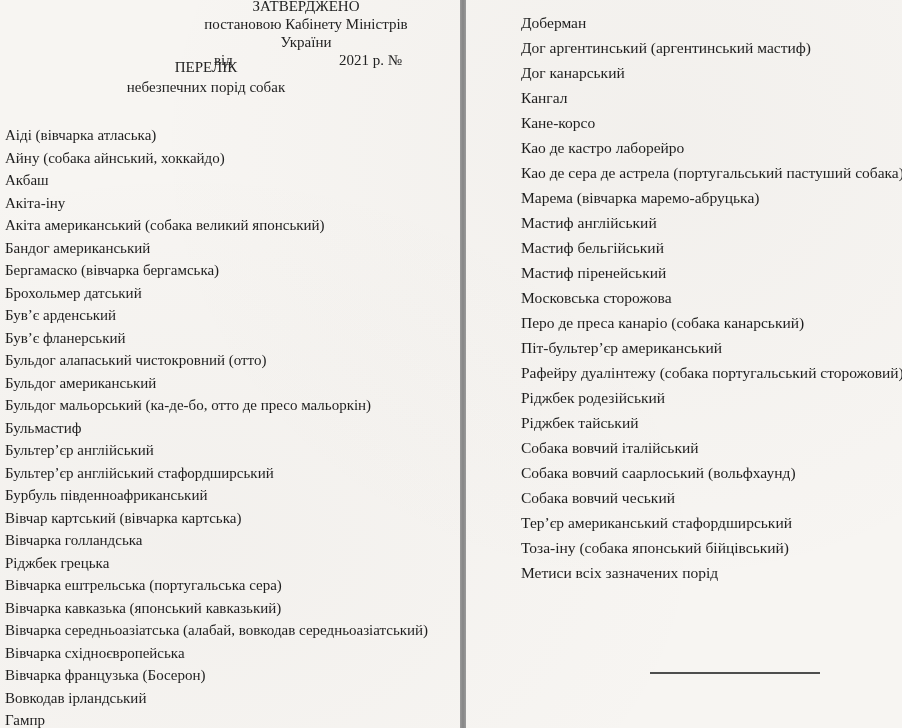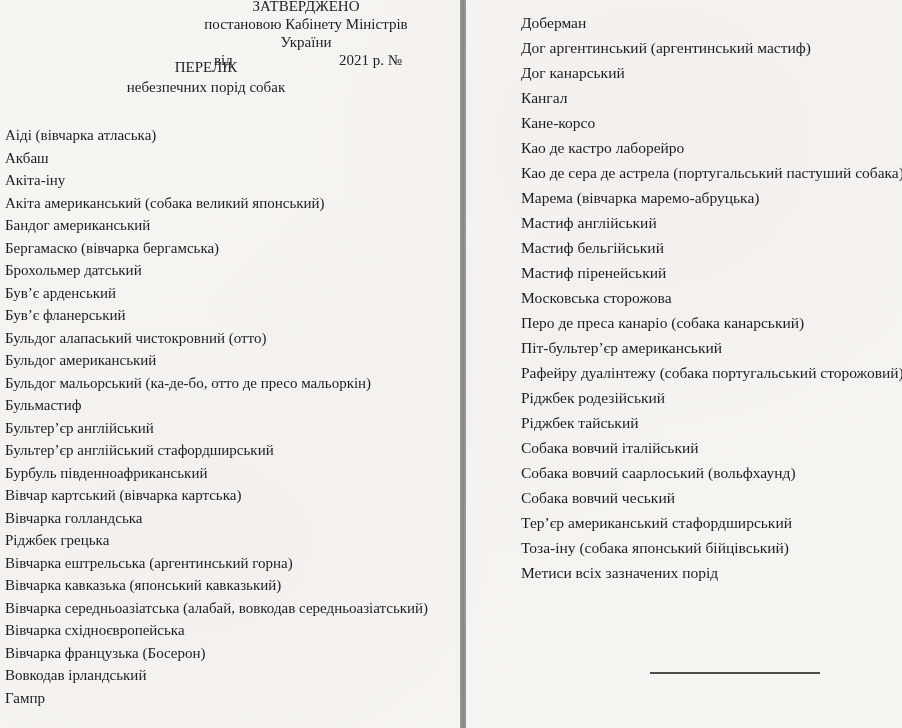--- a/index.html
+++ b/index.html
@@ -83,39 +83,40 @@
       </div>
     </div>
 
     <div class="doc-title-block">
       <div>ПЕРЕЛІК</div>
       <div>небезпечних порід собак</div>
     </div>
 
     <div class="breed-list left">
         <div class="list-item">Аіді (вівчарка атласька)</div>
+        <div class="list-item">Айну (собака айнський, хоккайдо)</div>
         <div class="list-item">Акбаш</div>
         <div class="list-item">Акіта-іну</div>
         <div class="list-item">Акіта американський (собака великий японський)</div>
         <div class="list-item">Бандог американський</div>
         <div class="list-item">Бергамаско (вівчарка бергамська)</div>
         <div class="list-item">Брохольмер датський</div>
         <div class="list-item">Був’є арденський</div>
         <div class="list-item">Був’є фланерський</div>
         <div class="list-item">Бульдог алапаський чистокровний (отто)</div>
         <div class="list-item">Бульдог американський</div>
         <div class="list-item">Бульдог мальорський (ка-де-бо, отто де пресо мальоркін)</div>
         <div class="list-item">Бульмастиф</div>
         <div class="list-item">Бультер’єр англійський</div>
         <div class="list-item">Бультер’єр англійський стафордширський</div>
         <div class="list-item">Бурбуль південноафриканський</div>
         <div class="list-item">Вівчар картський (вівчарка картська)</div>
         <div class="list-item">Вівчарка голландська</div>
         <div class="list-item">Ріджбек грецька</div>
-        <div class="list-item">Вівчарка ештрельська (аргентинський горна)</div>
+        <div class="list-item">Вівчарка ештрельська (португальська сера)</div>
         <div class="list-item">Вівчарка кавказька (японський кавказький)</div>
         <div class="list-item">Вівчарка середньоазіатська (алабай, вовкодав середньоазіатський)</div>
         <div class="list-item">Вівчарка східноєвропейська</div>
         <div class="list-item">Вівчарка французька (Босерон)</div>
         <div class="list-item">Вовкодав ірландський</div>
         <div class="list-item">Гампр</div>
       </div>
   </div>
 
   <div>

